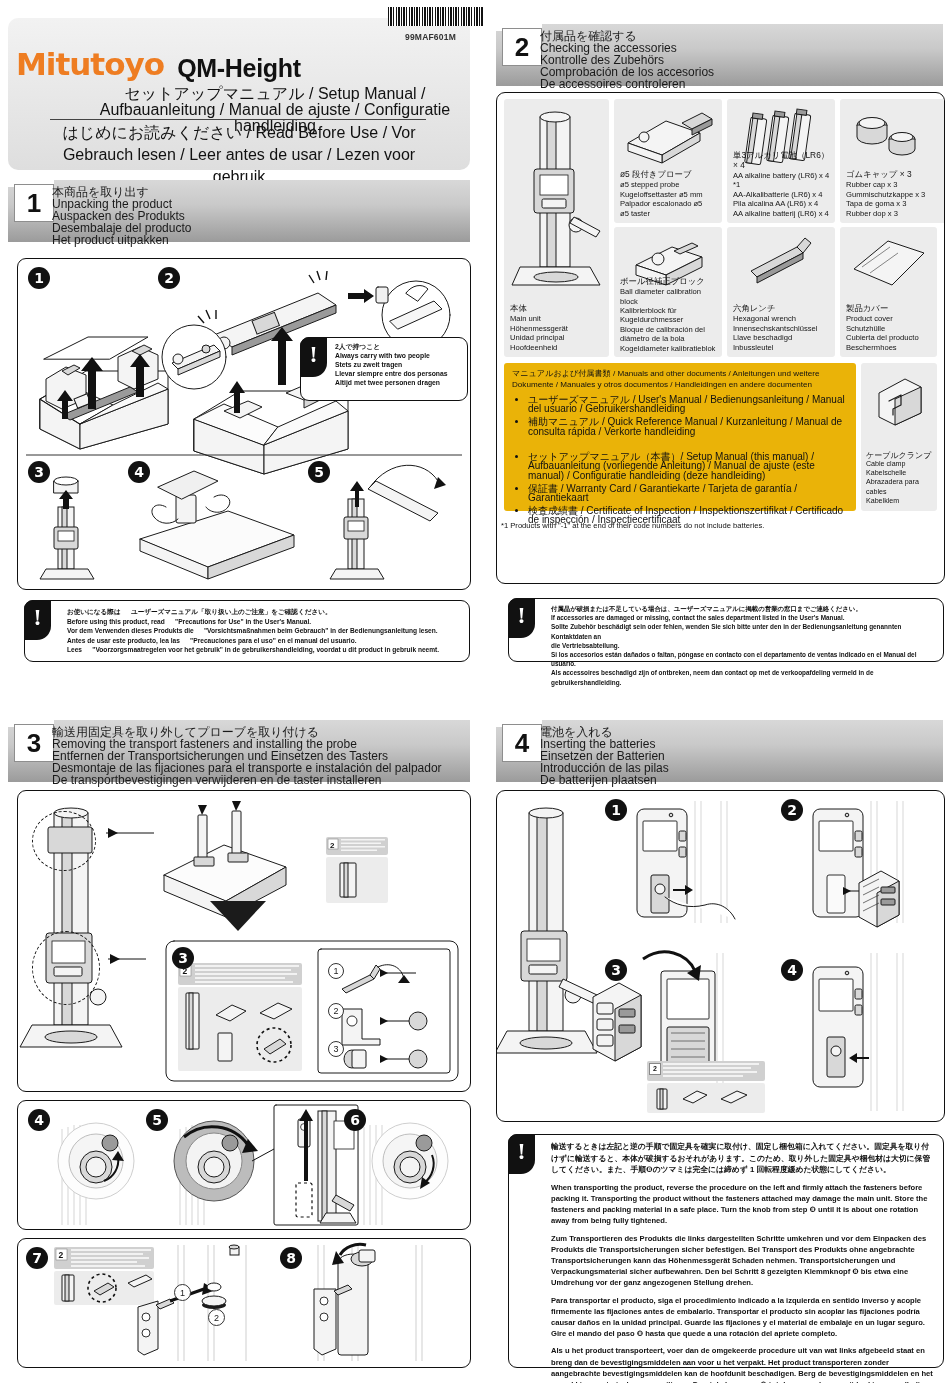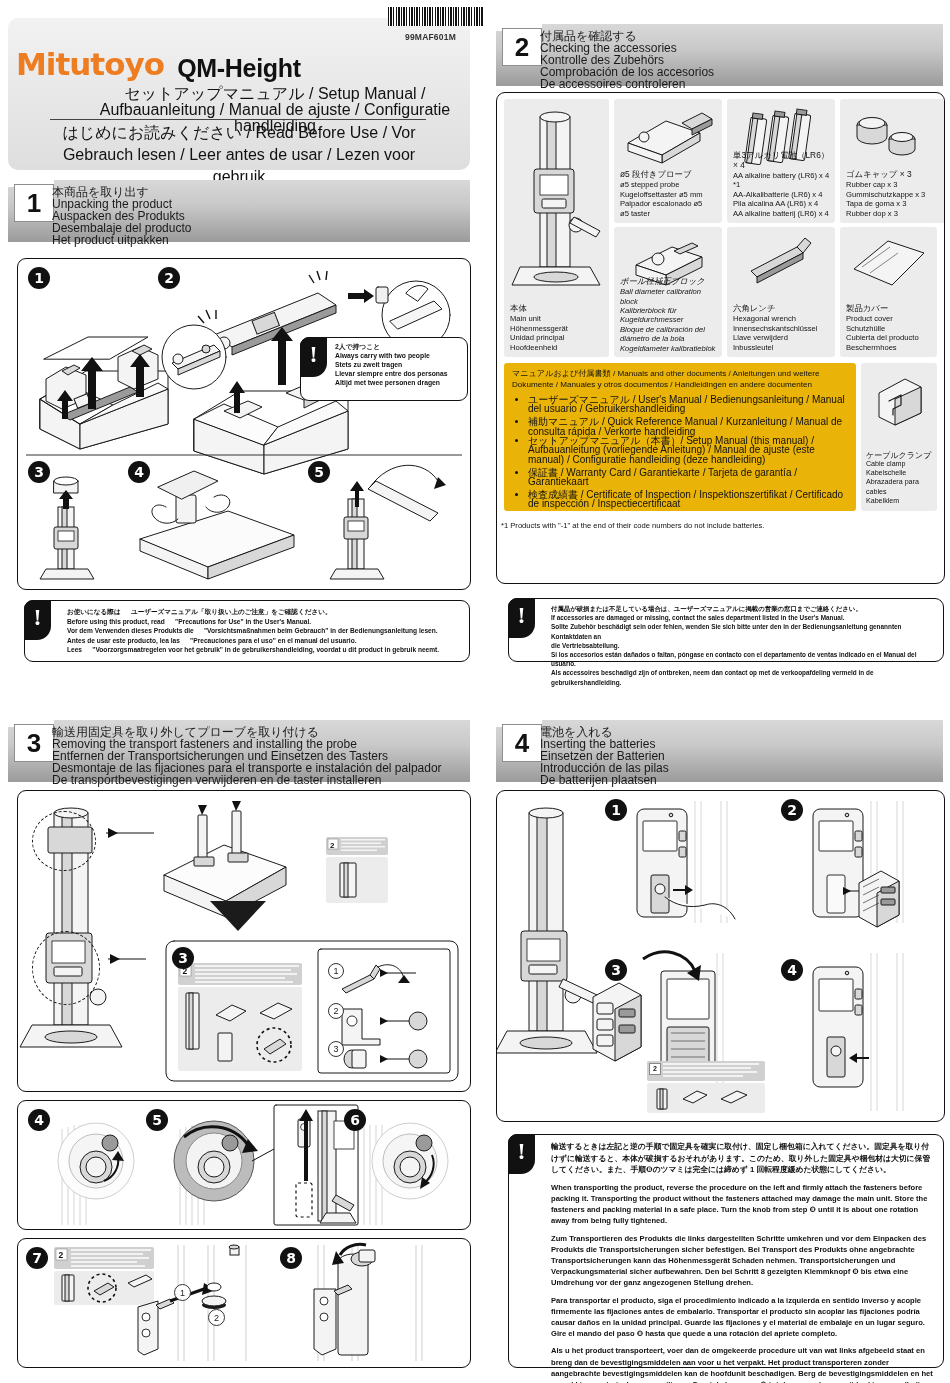--- a/index.html
+++ b/index.html
@@ -373,56 +373,56 @@
     </div>
 
     <div class="acc-cell" style="left:117px;top:134px;width:108px;height:130px;">
       <svg class="acc-art" style="bottom:72px;" viewBox="0 0 108 56" width="108" height="56">
         <polygon class="fl-lt" points="22,34 58,16 88,26 52,44"></polygon>
         <polygon class="fl-md" points="52,44 88,26 88,36 52,54"></polygon>
         <polygon class="fl-lt" points="22,34 52,44 52,54 22,44"></polygon>
         <circle class="fl-lt" cx="44" cy="28" r="6"></circle>
         <polygon class="fl-md" points="60,20 78,12 84,15 66,23"></polygon>
       </svg>
-      <div class="acc-label" style="bottom:4px;font-style:italic;"><span class="jp">ボール径補正ブロック</span><span>Ball diameter calibration block
+      <div class="acc-label" style="bottom:4px;"><span class="jp">ボール径補正ブロック</span><span>Ball diameter calibration block
 Kalibrierblock für Kugeldurchmesser
 Bloque de calibración del
 diámetro de la bola
 Kogeldiameter kalibratieblok</span></div>
     </div>
 
     <div class="acc-cell" style="left:230px;top:134px;width:108px;height:130px;">
       <svg class="acc-art" viewBox="0 0 108 66" width="108" height="66">
         <polygon class="fl-md" points="24,40 70,16 76,22 30,46"></polygon>
         <polygon class="fl-dk" points="30,46 76,22 76,28 30,52"></polygon>
         <polygon class="fl-md" points="70,16 76,22 84,12 78,7"></polygon>
       </svg>
       <div class="acc-label"><span class="jp">六角レンチ</span><span>Hexagonal wrench
 Innensechskantschlüssel
-Llave verwijderd
+Llave beschadigd
 Inbussleutel</span></div>
     </div>
 
     <div class="acc-cell" style="left:343px;top:134px;width:97px;height:130px;">
       <svg class="acc-art" viewBox="0 0 97 66" width="97" height="66">
         <path class="fl-lt" d="M14,38 L48,10 L84,22 L52,54 Z"></path>
         <path class="ln-t" d="M22,36 L50,16 M30,42 L58,22"></path>
       </svg>
       <div class="acc-label"><span class="jp">製品カバー</span><span>Product cover
 Schutzhülle
 Cubierta del producto
 Beschermhoes</span></div>
     </div>
 
     <div style="position:absolute;left:7px;top:270px;width:352px;height:148px;background:#eab308;border-radius:3px;">
       <div style="position:absolute;left:8px;top:6px;right:6px;font-size:8.1px;line-height:10.8px;white-space:pre-line;">マニュアルおよび付属書類 / Manuals and other documents / Anleitungen und weitere
 Dokumente / Manuales y otros documentos / Handleidingen en andere documenten</div>
       <ul style="position:absolute;left:14px;top:32px;right:6px;margin:0;padding-left:10px;font-size:10px;line-height:9.4px;">
         <li style="margin-bottom:3.4px;">ユーザーズマニュアル / User's Manual / Bedienungsanleitung / Manual del usuario / Gebruikershandleiding</li>
-        <li style="margin-bottom:0;">補助マニュアル / Quick Reference Manual / Kurzanleitung / Manual de consulta rápida / Verkorte handleiding</li>
+        <li style="margin-bottom:16px;">補助マニュアル / Quick Reference Manual / Kurzanleitung / Manual de consulta rápida / Verkorte handleiding</li>
         <li style="margin-bottom:3.4px;">セットアップマニュアル（本書）/ Setup Manual (this manual) / Aufbauanleitung (vorliegende Anleitung) / Manual de ajuste (este manual) / Configuratie handleiding (deze handleiding)</li>
         <li style="margin-bottom:3.4px;">保証書 / Warranty Card / Garantiekarte / Tarjeta de garantía / Garantiekaart</li>
         <li>検査成績書 / Certificate of Inspection / Inspektionszertifikat / Certificado de inspección / Inspectiecertificaat</li>
       </ul>
     </div>
 
     <div style="position:absolute;left:364px;top:270px;width:76px;height:148px;background:#ececec;border-radius:3px;">
       <svg style="position:absolute;left:8px;top:10px;" width="60" height="58" viewBox="0 0 60 58">
         <polygon class="fl-lt" points="10,20 36,6 52,14 52,40 26,52 10,44"></polygon>
         <polygon class="fl-md" points="26,52 52,40 52,14 26,26"></polygon>

